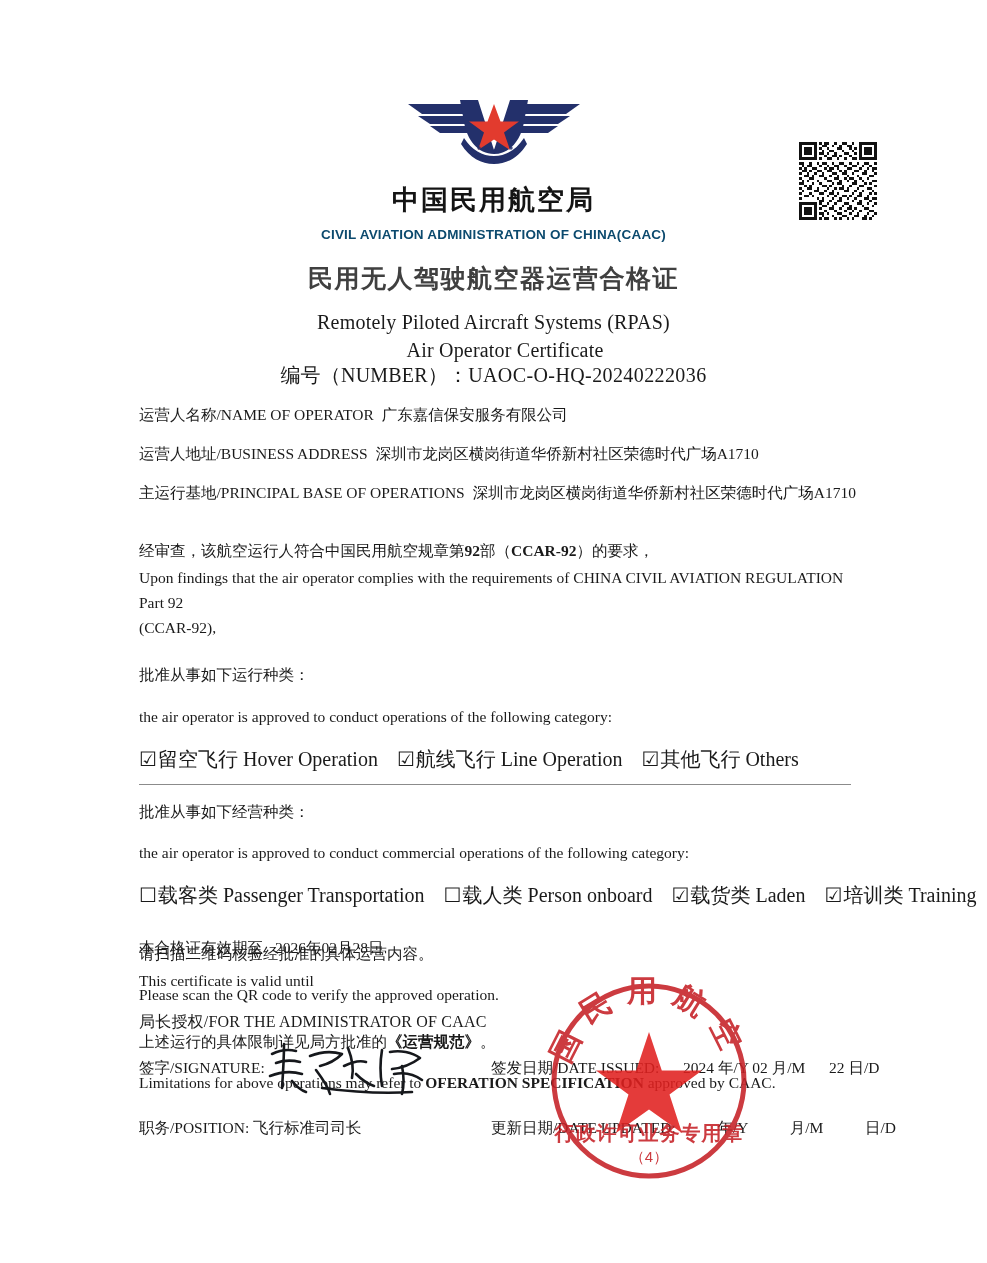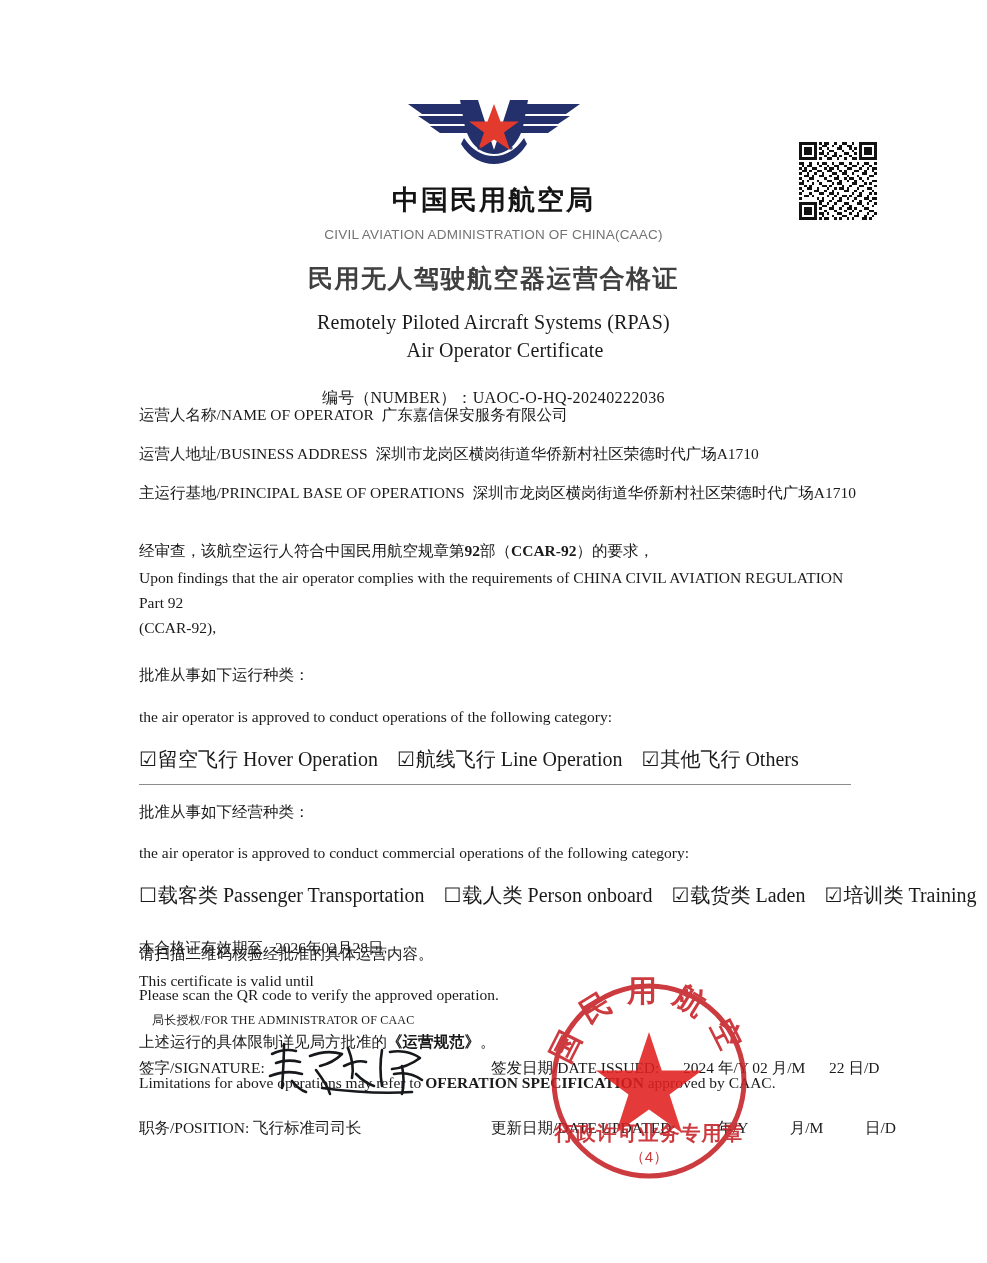--- a/index.html
+++ b/index.html
@@ -43,23 +43,23 @@
     font-family: "Liberation Sans", "DejaVu Sans", sans-serif;
     font-size: 27px;
     font-weight: 700;
     letter-spacing: 2px;
     color: #141414;
     margin-top: 6px;
   }
   .org-en {
     font-family: "Liberation Sans", "DejaVu Sans", sans-serif;
     font-size: 13.5px;
-    font-weight: 400;
+    font-weight: 700;
     letter-spacing: 0.2px;
-    color: #737373;
+    color: #0c4a6e;
     margin-top: 9px;
   }
 
   
   .title-block {
     position: absolute;
     left: 0;
     top: 262px;
     width: 987px;
     text-align: center;
@@ -76,22 +76,21 @@
     margin-top: 16px;
     letter-spacing: 0.2px;
   }
   .title-en2 {
     font-size: 20px;
     margin-top: 5px;
     letter-spacing: 0.2px;
     margin-left: 23px;
   }
   .cert-number {
-    font-size: 16px;
-    margin-top: 26px;
+    font-size: 20px;
     letter-spacing: 0.2px;
   }
   .cert-number .numval { letter-spacing: 0.4px; }
 
   
   .fields {
     position: absolute;
     left: 139px;
     top: 405px;
     width: 720px;
@@ -139,23 +138,23 @@
     left: 139px;
     top: 938px;
     width: 720px;
   }
   .valid-cn { font-size: 15.5px; }
   .valid-cn .dateval { margin-left: 12px; margin-top: 28px; }
   .valid-en { font-size: 15.5px; margin-top: 13px; }
 
   .admin-line {
     position: absolute;
-    left: 152px;
+    left: 139px;
     top: 1012px;
-    font-size: 12px;
+    font-size: 16px;
     letter-spacing: 0.2px;
   }
 
   .sig-row {
     position: absolute;
     left: 139px;
     top: 1058px;
     font-size: 15.5px;
   }
   .pos-row {

